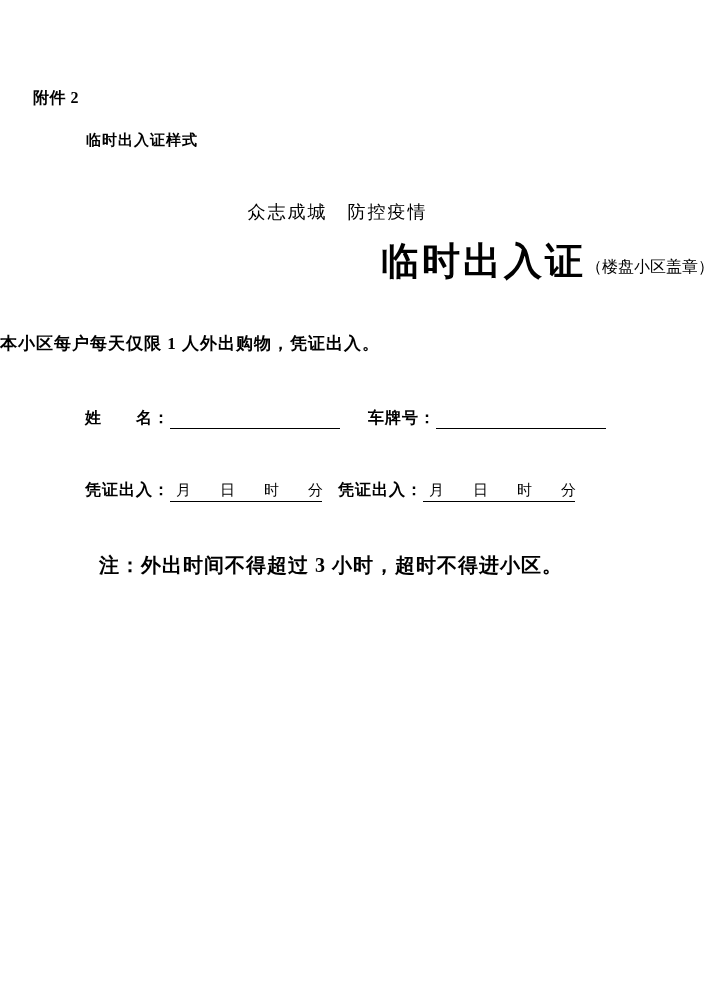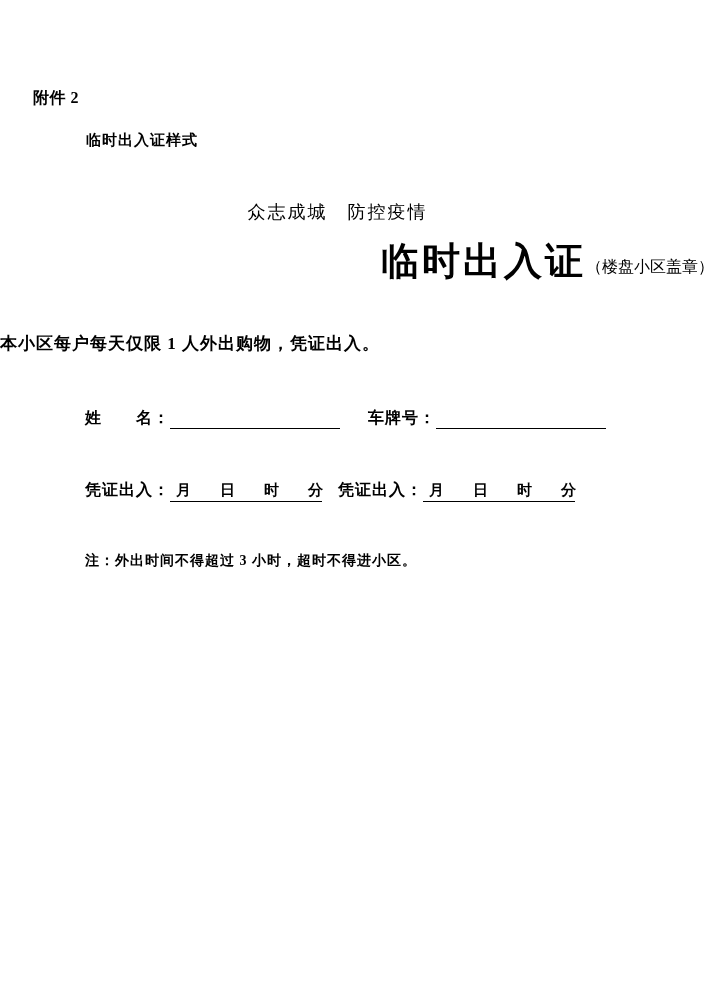--- a/index.html
+++ b/index.html
@@ -115,38 +115,38 @@
     height: 17px;
     vertical-align: bottom;
   }
   .blank-name { width: 170px; }
   .blank-plate { width: 170px; }
 
   .inline-blank {
     display: inline-block;
     border-bottom: 1.5px solid #000;
     text-align: center;
-    font-weight: bold;
+    font-weight: normal;
     font-size: 15px;
     letter-spacing: 7px;
     padding: 0 6px 1px 6px;
   }
   .inline-blank.out { width: 140px; }
   .inline-blank.back { width: 140px; }
 
   .gap-sm { display: inline-block; width: 16px; }
   .gap-md { display: inline-block; width: 28px; }
 
   .remark {
     position: absolute;
-    left: 85px;
+    left: 99px;
     top: 552px;
     font-family: "Liberation Serif", "DejaVu Serif", serif;
     font-weight: bold;
-    font-size: 14px;
+    font-size: 20px;
     letter-spacing: 1px;
     white-space: nowrap;
   }
 </style>
 </head>
 <body>
 
 <div class="page">
 
   <div class="attachment-label">附件 2</div>

